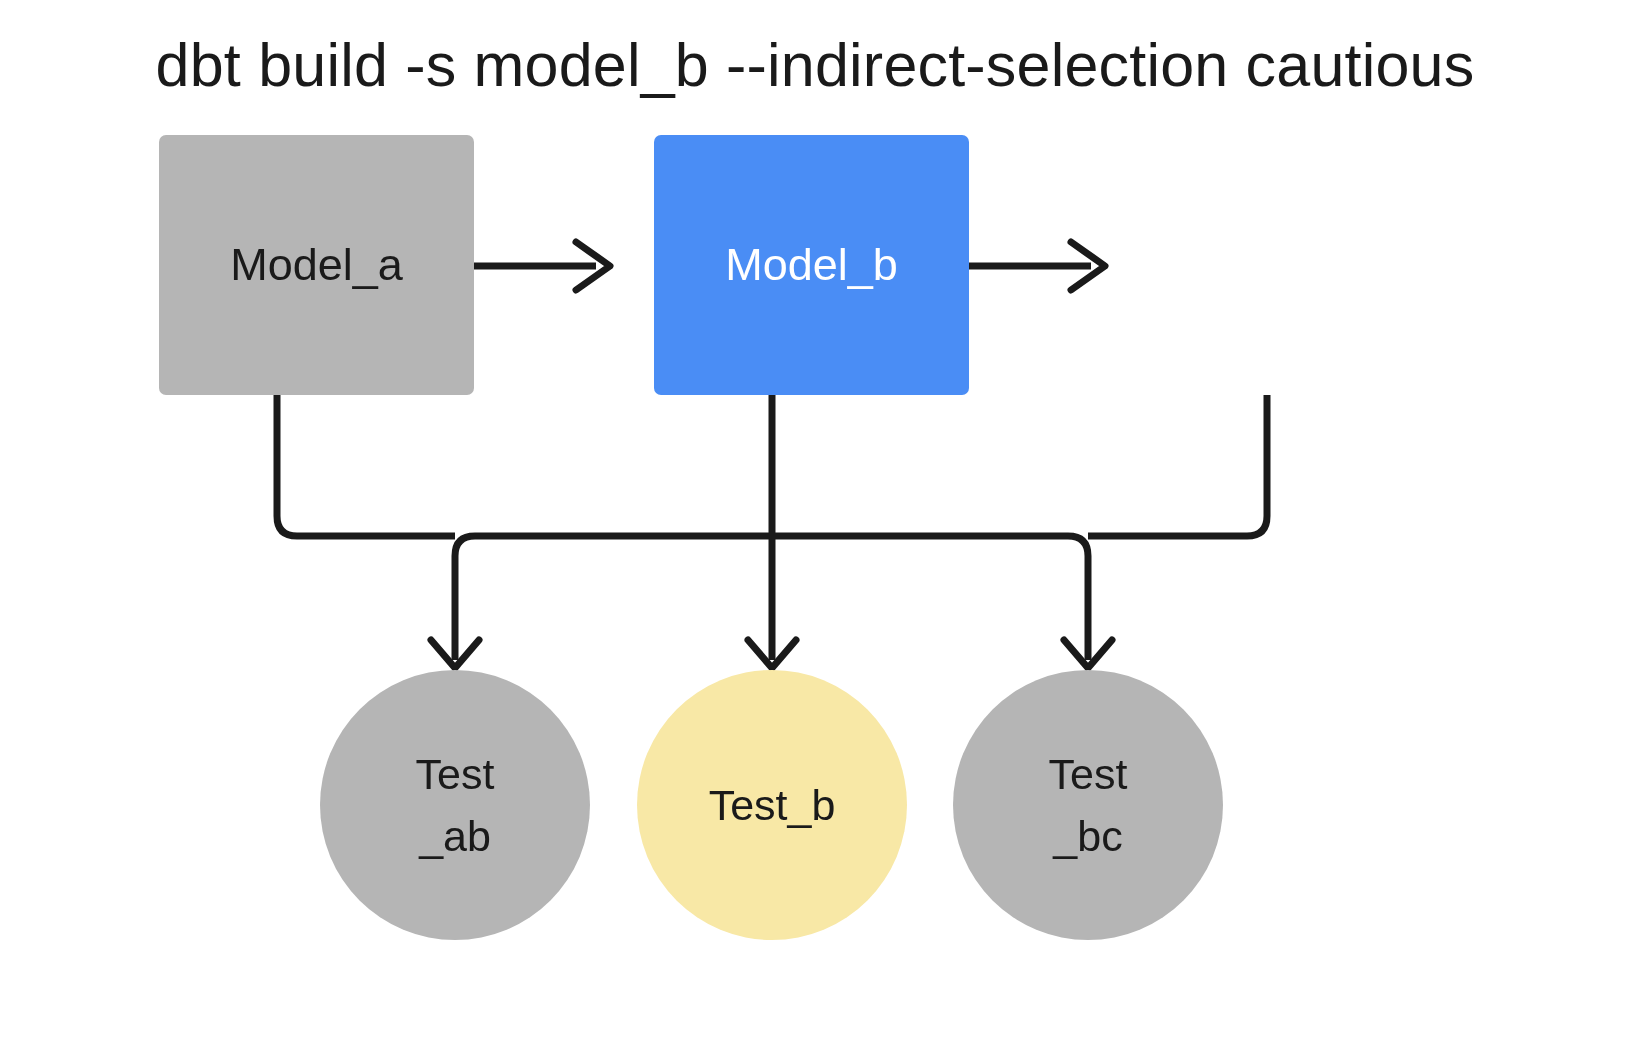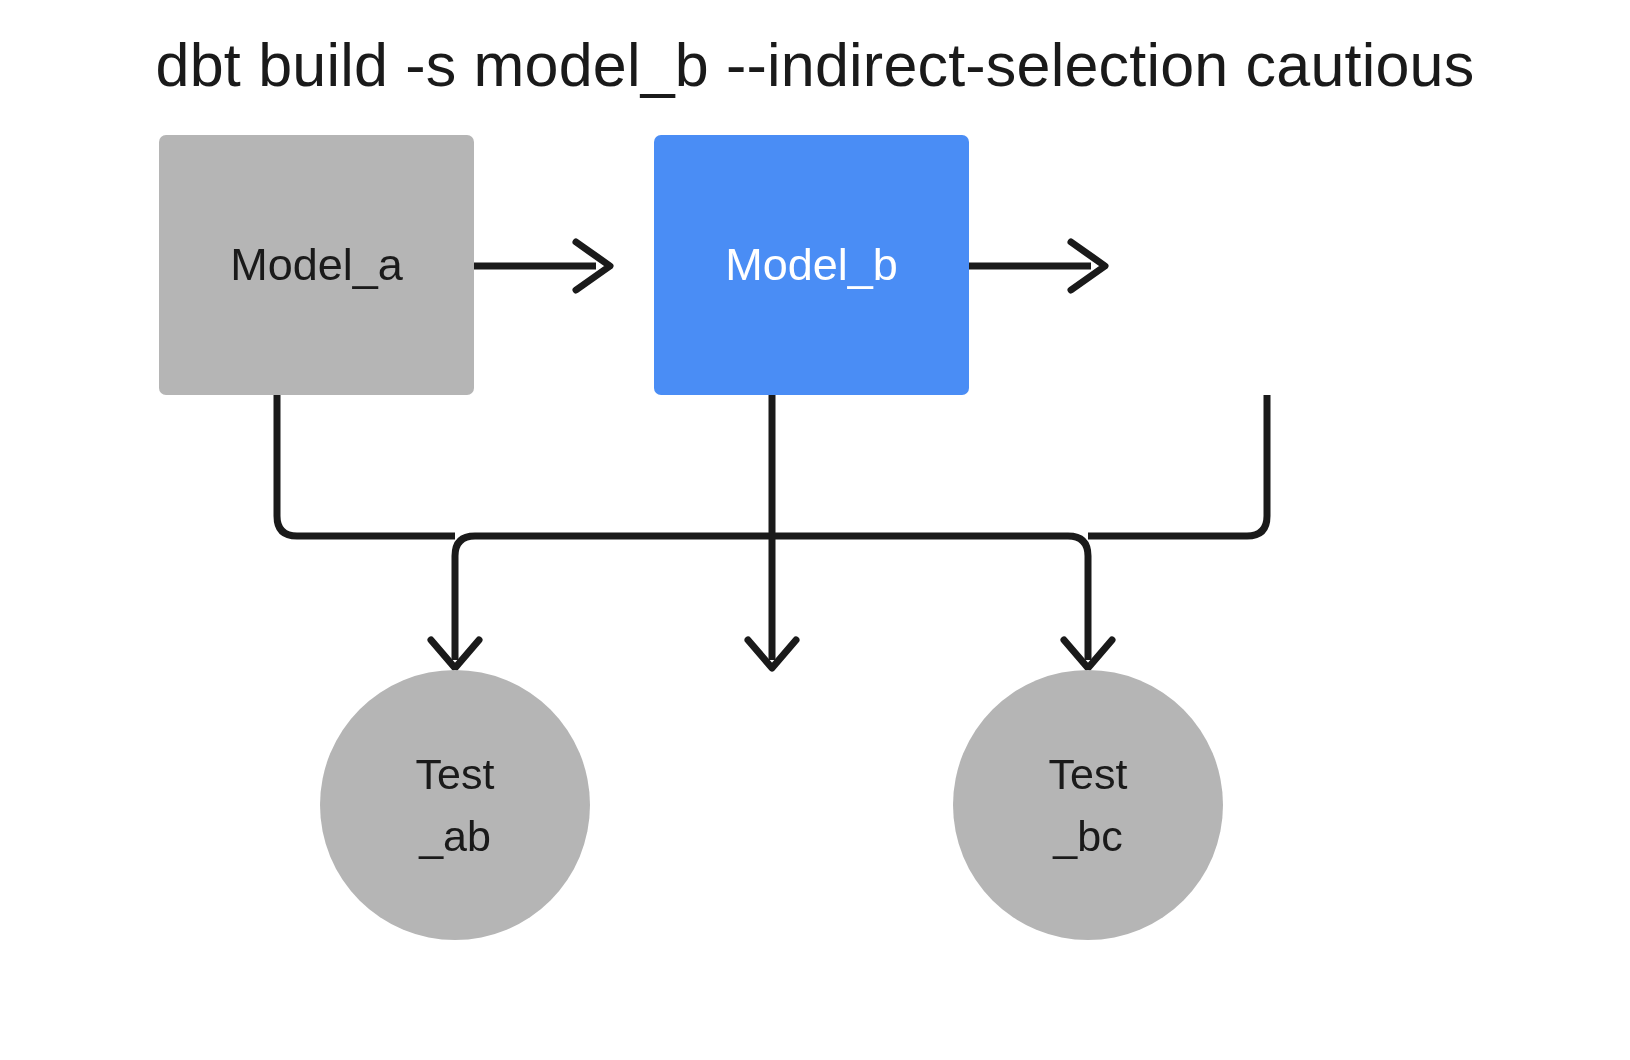--- a/index.html
+++ b/index.html
@@ -119,18 +119,21 @@
     <span>Model_a</span>
   </div>
   <div class="node model model-b">
     <span>Model_b</span>
   </div>
 
   <div class="node test test-ab">
     <span class="line">Test</span>
     <span class="line">_ab</span>
   </div>
+  <div class="node test test-b">
+    <span class="line">Test_b</span>
+  </div>
   <div class="node test test-bc">
     <span class="line">Test</span>
     <span class="line">_bc</span>
   </div>
 
 </div>
 
 </body></html>

